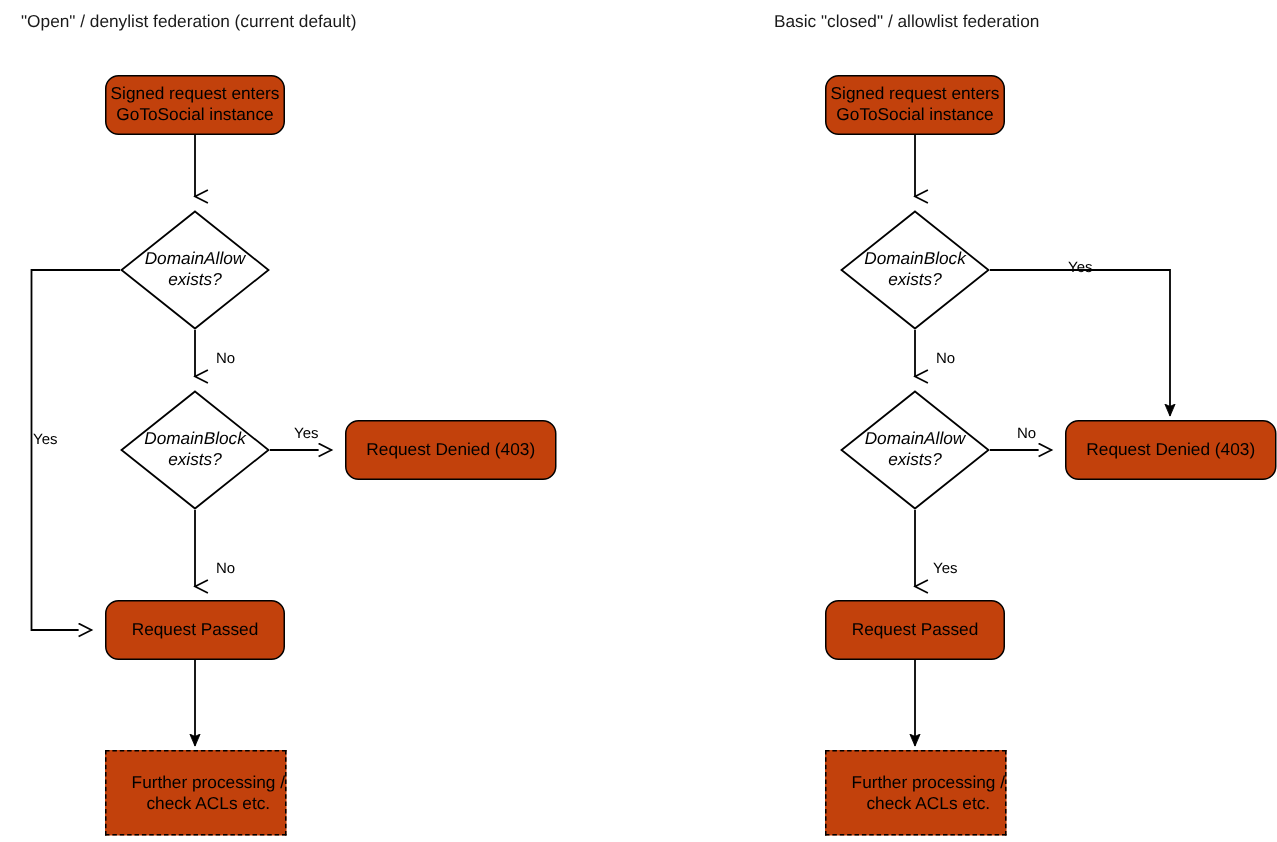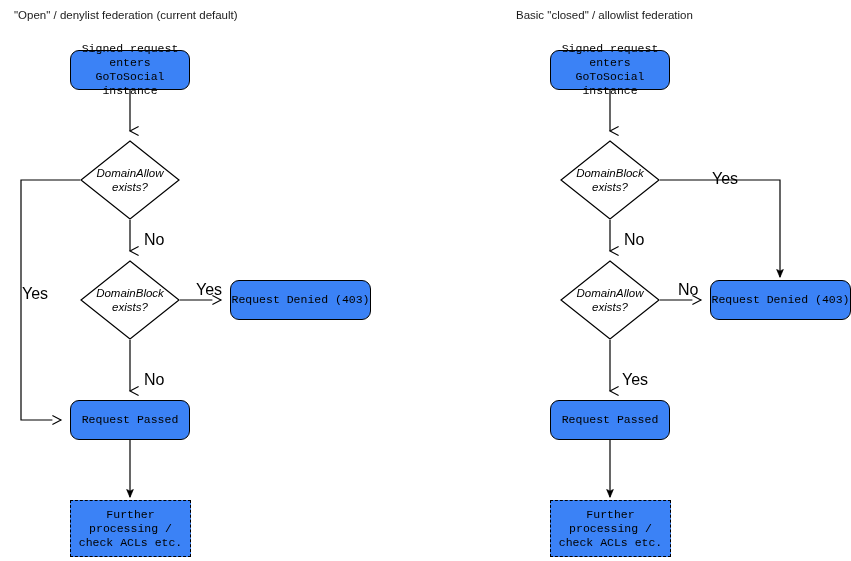--- a/index.html
+++ b/index.html
@@ -36,23 +36,22 @@
   .node {
     position: absolute;
     box-sizing: border-box;
     display: flex;
     align-items: center;
     justify-content: center;
     text-align: center;
     font-size: 11.5px;
     line-height: 14px;
     color: #000000;
-    background: #3b82f6;
+    background: #c2410c;
     border: 1.2px solid #000000;
-    font-family: Liberation Mono, monospace;
   }
   .node.rounded { border-radius: 9px; }
   .node.dashed {
     border-style: dashed;
     border-width: 1.3px;
     border-radius: 0;
     justify-content: flex-end;
   }
   .node-text { display: block; }
 
@@ -73,21 +72,21 @@
     z-index: 2;
     text-align: center;
     font-size: 11.5px;
     line-height: 14px;
     white-space: nowrap;
   }
 
   
   .edge-label {
     position: absolute;
-    font-size: 16px;
+    font-size: 10px;
     line-height: 11px;
     color: #000000;
     background: transparent;
     white-space: nowrap;
   }
 </style>
 </head>
 <body>
 
 <svg id="canvas" viewBox="0 0 851 561" width="851" height="561" xmlns="http://www.w3.org/2000/svg">

